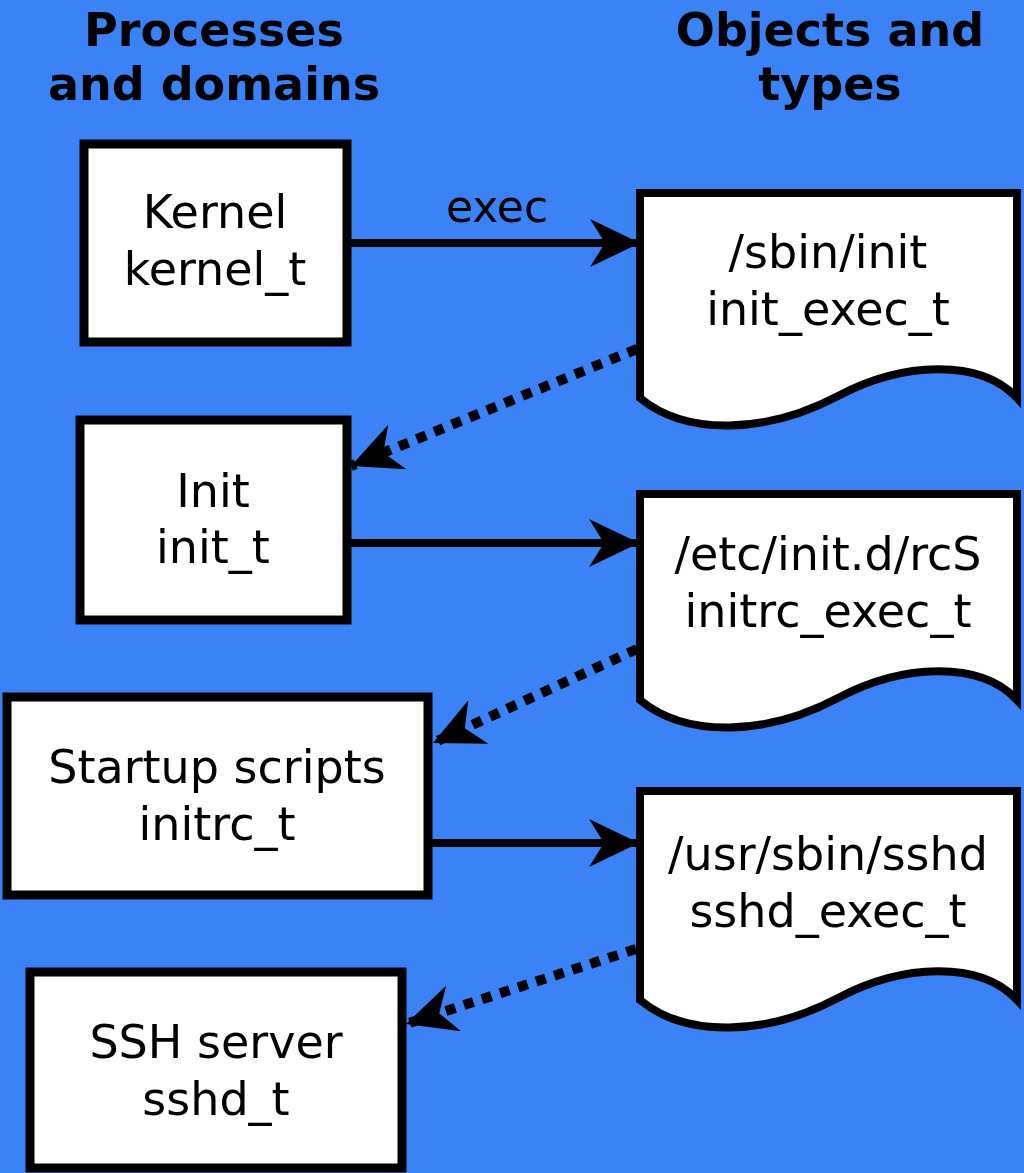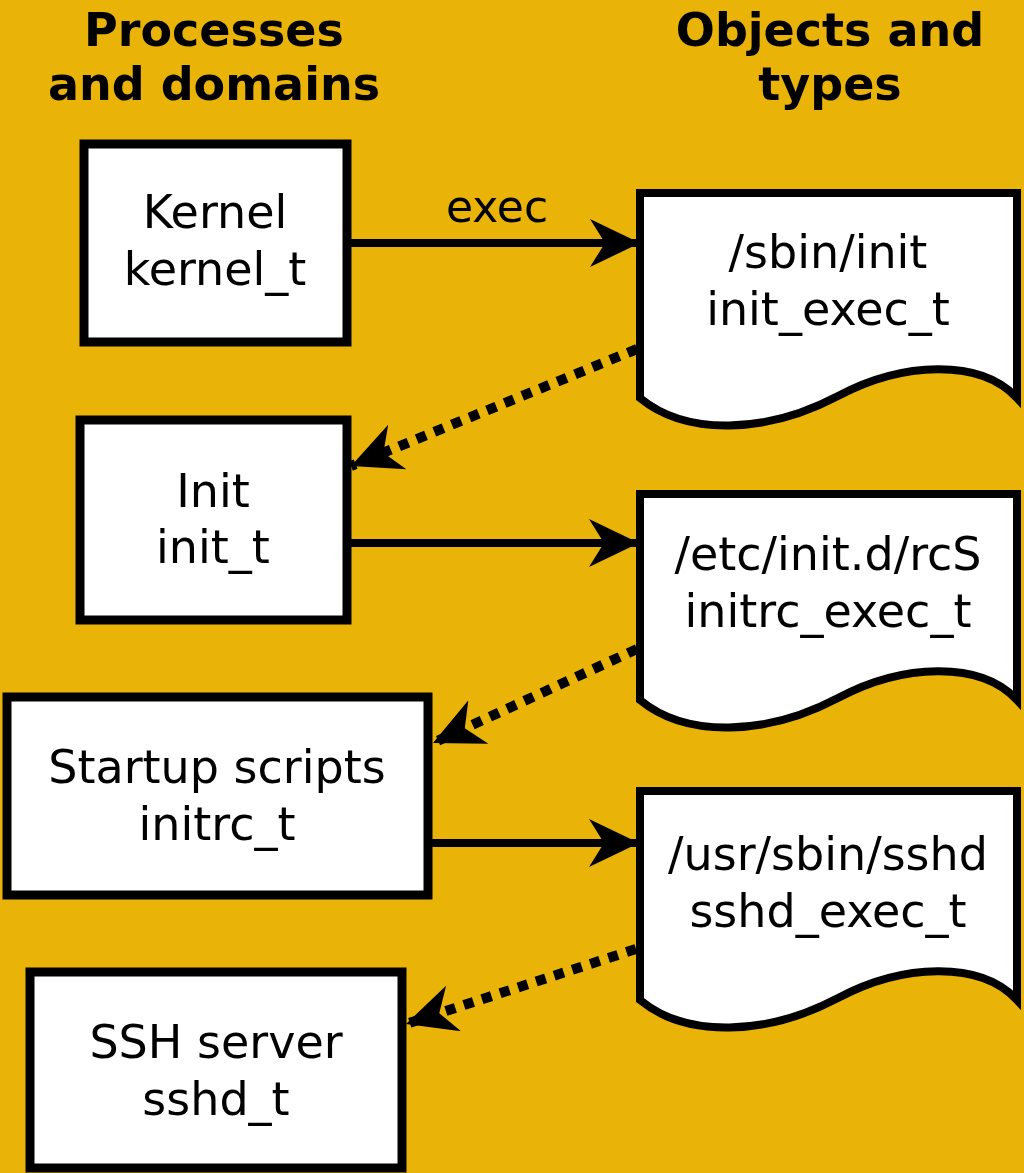--- a/index.html
+++ b/index.html
@@ -4,21 +4,21 @@
 <style>
   html, body {
     margin: 0;
     padding: 0;
     background: #ffffff;
   }
   .canvas {
     position: relative;
     width: 1024px;
     height: 1173px;
-    background: #eab308;
+    background: #3b82f6;
     overflow: hidden;
   }
   svg text {
     font-family: "DejaVu Sans", "Liberation Sans", sans-serif;
     fill: #000000;
   }
   .hdr {
     font-size: 46px;
     font-weight: bold;
     text-anchor: middle;

